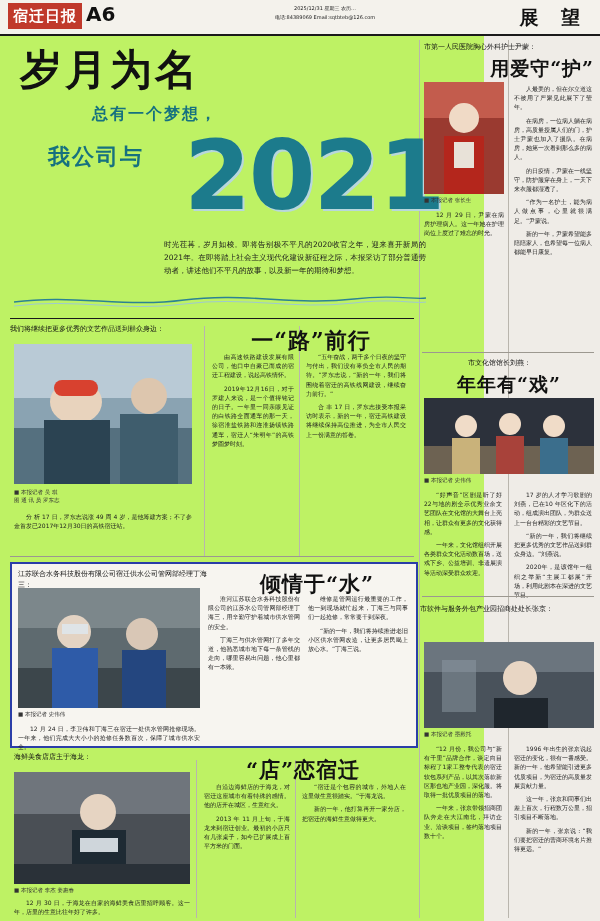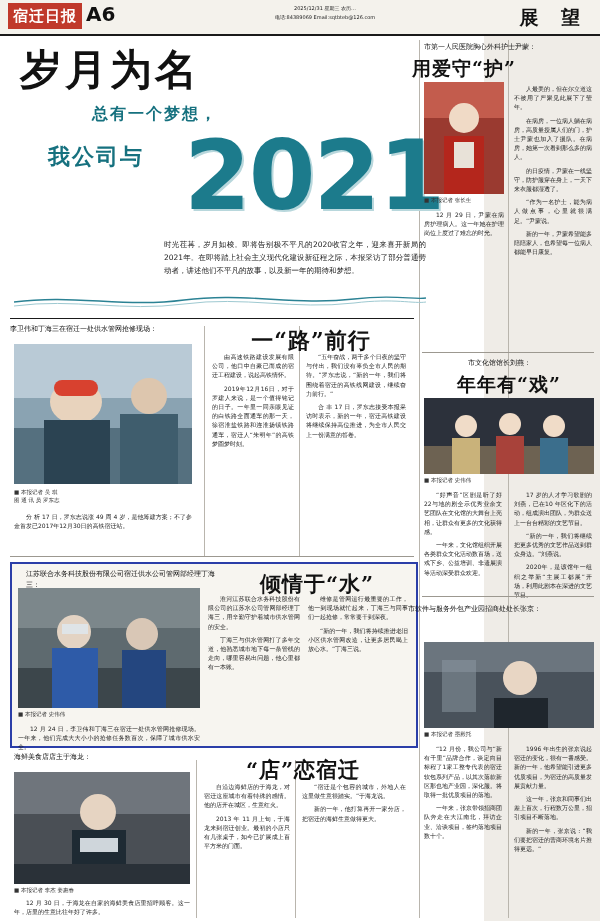--- a/index.html
+++ b/index.html
@@ -3,21 +3,21 @@
 <meta charset="utf-8">
 <style>
   html,body{margin:0;padding:0;}
   body{
     width:600px;height:921px;
     background:#efece7;
     font-family:"DejaVu Sans","Liberation Sans",sans-serif;
     overflow:hidden;
     position:relative;
   }
-  .page{position:relative;width:484px;height:921px;background:#ffffff;}
+  .page{position:relative;width:484px;height:921px;background:#bef264;}
 
   
   .masthead{
     position:absolute;left:0;top:0;width:600px;height:34px;
     background:#f4f2ec;border-bottom:2px solid #1a1a1a;
   }
   .logo{
     position:absolute;left:8px;top:3px;width:74px;height:26px;
     background:#c0392b;color:#fff;font-weight:bold;font-size:15px;
     letter-spacing:1px;text-align:center;line-height:26px;
@@ -111,21 +111,21 @@
     <div class="hero-deck">时光荏苒，岁月如梭。即将告别极不平凡的2020收官之年，迎来喜开新局的2021年。在即将踏上社会主义现代化建设新征程之际，本报采访了部分普通劳动者，讲述他们不平凡的故事，以及新一年的期待和梦想。</div>
     <svg class="hero-wave" viewBox="0 0 412 16" preserveAspectRatio="none">
       <path d="M0 10 C60 2 110 16 170 8 C230 0 280 14 340 7 C380 2 400 8 412 6" fill="none" stroke="#2b8294" stroke-width="1.4"></path>
       <path d="M0 14 C60 6 110 20 170 12 C230 4 280 18 340 11 C380 6 400 12 412 10" fill="none" stroke="#9ec9d1" stroke-width="1"></path>
     </svg>
   </div>
 
   <div class="hrule" style="left:10px;top:318px;width:404px;"></div>
 
   <div style="position:absolute;left:10px;top:324px;width:404px;">
-    <div class="kicker" style="width:200px;">李卫伟和丁海三在宿迁一处供水管网抢修现场：</div>
+    <div class="kicker" style="width:200px;">我们将继续把更多优秀的文艺作品送到群众身边：</div>
   </div>
   <div style="position:absolute;left:216px;top:326px;width:190px;text-align:center;">
     <span class="arttitle title-serif" style="font-size:22px;">一</span><span class="arttitle title-serif" style="font-size:22px;color:#111;">“路”</span><span class="arttitle title-serif" style="font-size:22px;">前行</span>
   </div>
 
   <div class="photo ph-a" style="left:14px;top:344px;width:178px;height:140px;position:absolute;">
     <svg class="ph-in" viewBox="0 0 178 140" preserveAspectRatio="none">
       <rect x="0" y="0" width="178" height="140" fill="#7d96a6"></rect>
       <rect x="0" y="0" width="178" height="54" fill="#b9cad6"></rect>
       <rect x="0" y="54" width="178" height="30" fill="#8aa3b2"></rect>
@@ -148,21 +148,21 @@
     <p>“五年奋战，两千多个日夜的坚守与付出，我们没有辜负全市人民的期待。”罗东志说，“新的一年，我们将围绕着宿迁的高铁线网建设，继续奋力前行。”</p>
     <p>合 丰 17 日，罗东志接受本报采访时表示，新的一年，宿迁高铁建设将继续保持高位推进，为全市人民交上一份满意的答卷。</p>
   </div>
   <div class="body" style="position:absolute;left:14px;top:512px;width:178px;">
     <p>分 析 17 日，罗东志说涨 49 周 4 岁，是他筹建方案；不了参金首发已2017年12月30日的高铁宿迁站。</p>
   </div>
 
   <div class="hrule thin" style="left:10px;top:556px;width:404px;"></div>
 
   <div class="boxed" style="left:10px;top:562px;width:404px;height:182px;">
-    <div class="kicker" style="position:absolute;left:14px;top:5px;width:200px;">江苏联合水务科技股份有限公司宿迁供水公司管网部经理丁海三：</div>
+    <div class="kicker" style="position:absolute;left:6px;top:5px;width:200px;">江苏联合水务科技股份有限公司宿迁供水公司管网部经理丁海三：</div>
     <div style="position:absolute;left:214px;top:6px;width:182px;text-align:center;">
       <span class="arttitle title-serif" style="font-size:21px;">倾情于</span><span class="arttitle title-serif" style="font-size:21px;">“水”</span>
     </div>
 
     <div class="photo" style="position:absolute;left:6px;top:24px;width:182px;height:120px;">
       <svg class="ph-in" viewBox="0 0 182 120" preserveAspectRatio="none">
         <rect width="182" height="120" fill="#5e6a6f"></rect>
         <rect y="0" width="182" height="40" fill="#7c878b"></rect>
         <rect y="80" width="182" height="40" fill="#3c464b"></rect>
         <circle cx="56" cy="44" r="17" fill="#e3d3c3"></circle>
@@ -210,21 +210,21 @@
   <div class="body" style="position:absolute;left:204px;top:782px;width:86px;">
     <p>自沿边海鲜店的于海龙，对宿迁这座城市有着特殊的感情。他的店开在城区，生意红火。</p>
     <p>2013 年 11 月上旬，于海龙来到宿迁创业。最初的小店只有几张桌子，如今已扩展成上百平方米的门面。</p>
   </div>
   <div class="body" style="position:absolute;left:302px;top:782px;width:104px;">
     <p>“宿迁是个包容的城市，外地人在这里做生意很踏实。”于海龙说。</p>
     <p>新的一年，他打算再开一家分店，把宿迁的海鲜生意做得更大。</p>
   </div>
 
   <div class="kicker" style="position:absolute;left:424px;top:42px;width:170px;">市第一人民医院胸心外科护士尹蒙：</div>
-  <div style="position:absolute;left:412px;top:56px;width:170px;text-align:left;">
+  <div style="position:absolute;left:424px;top:56px;width:170px;text-align:right;">
     <span class="arttitle title-serif" style="font-size:19px;">用爱守</span><span class="arttitle title-serif" style="font-size:19px;">“护”</span>
   </div>
 
   <div class="photo ph-red" style="position:absolute;left:424px;top:82px;width:80px;height:112px;">
     <svg class="ph-in" viewBox="0 0 80 112" preserveAspectRatio="none">
       <rect width="80" height="112" fill="#9a3a30"></rect>
       <rect width="80" height="36" fill="#c35c4d"></rect>
       <circle cx="40" cy="36" r="15" fill="#f0dac6"></circle>
       <rect x="20" y="54" width="40" height="58" fill="#b4261c"></rect>
       <rect x="30" y="60" width="20" height="26" fill="#e8e2d8"></rect>
@@ -266,21 +266,21 @@
     <p>“好声音”区剧是听了好22与地的剧全示优秀业余文艺团队在文化馆的大舞台上亮相，让群众有更多的文化获得感。</p>
     <p>一年来，文化馆组织开展各类群众文化活动数百场，送戏下乡、公益培训、非遗展演等活动深受群众欢迎。</p>
   </div>
   <div class="body" style="position:absolute;left:514px;top:490px;width:78px;">
     <p>17 岁的人才学习歌剧的刘燕，已在10 年区化下的活动，组成演出团队，为群众送上一台台精彩的文艺节目。</p>
     <p>“新的一年，我们将继续把更多优秀的文艺作品送到群众身边。”刘燕说。</p>
     <p>2020年，是该馆年一组织之举新“主展工都展”开场，利用此剧本在深进的文艺节目。</p>
   </div>
   <div class="hrule thin" style="left:422px;top:596px;width:172px;"></div>
 
-  <div class="kicker" style="position:absolute;left:408px;top:604px;width:170px;">市软件与服务外包产业园招商处处长张京：</div>
+  <div class="kicker" style="position:absolute;left:420px;top:604px;width:170px;">市软件与服务外包产业园招商处处长张京：</div>
 
   <div class="photo ph-dark" style="position:absolute;left:424px;top:642px;width:170px;height:86px;">
     <svg class="ph-in" viewBox="0 0 170 86" preserveAspectRatio="none">
       <rect width="170" height="86" fill="#49525b"></rect>
       <rect width="170" height="30" fill="#6b757e"></rect>
       <circle cx="96" cy="36" r="17" fill="#e8d6c4"></circle>
       <rect x="70" y="56" width="54" height="30" fill="#1f262d"></rect>
       <rect x="18" y="18" width="34" height="52" fill="#8e9aa4" opacity="0.5"></rect>
     </svg>
   </div>

